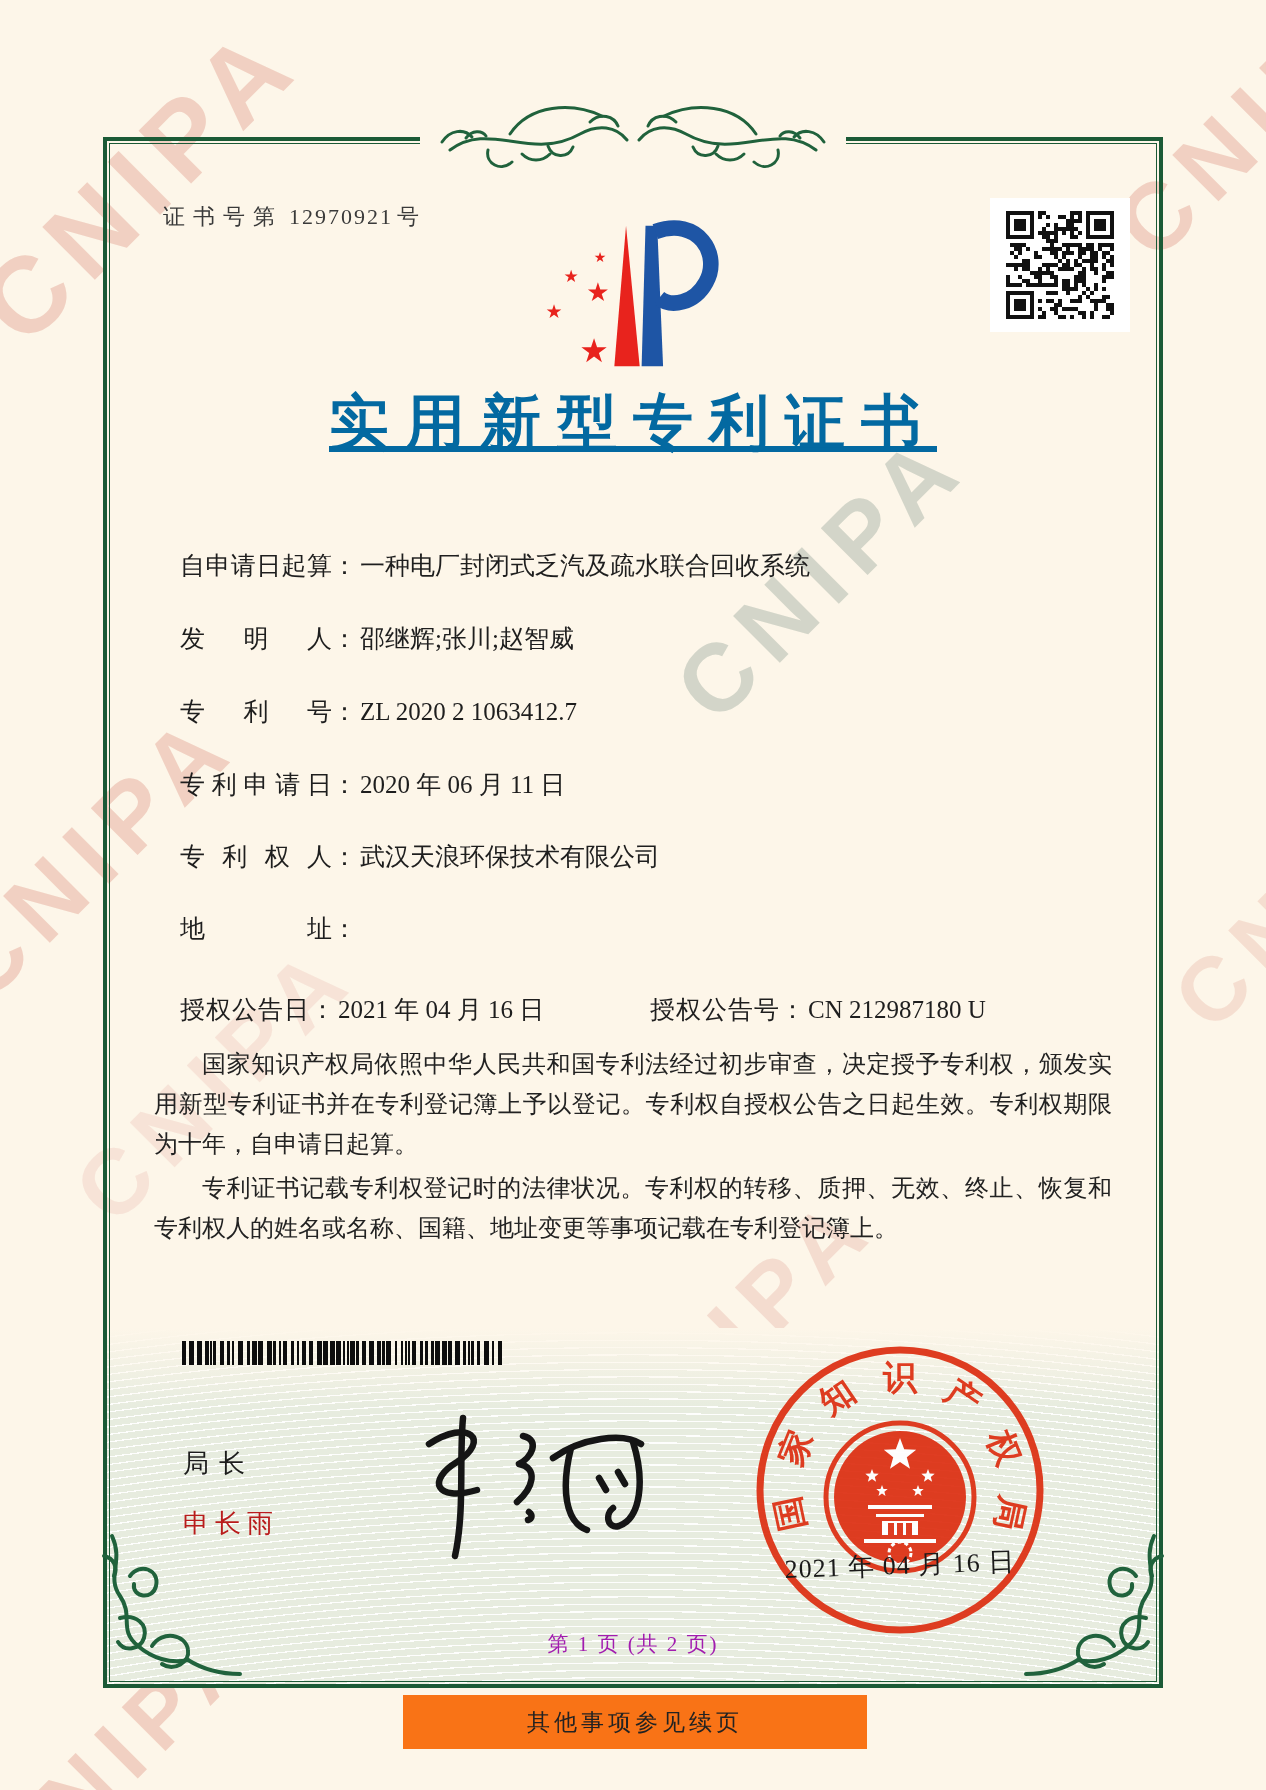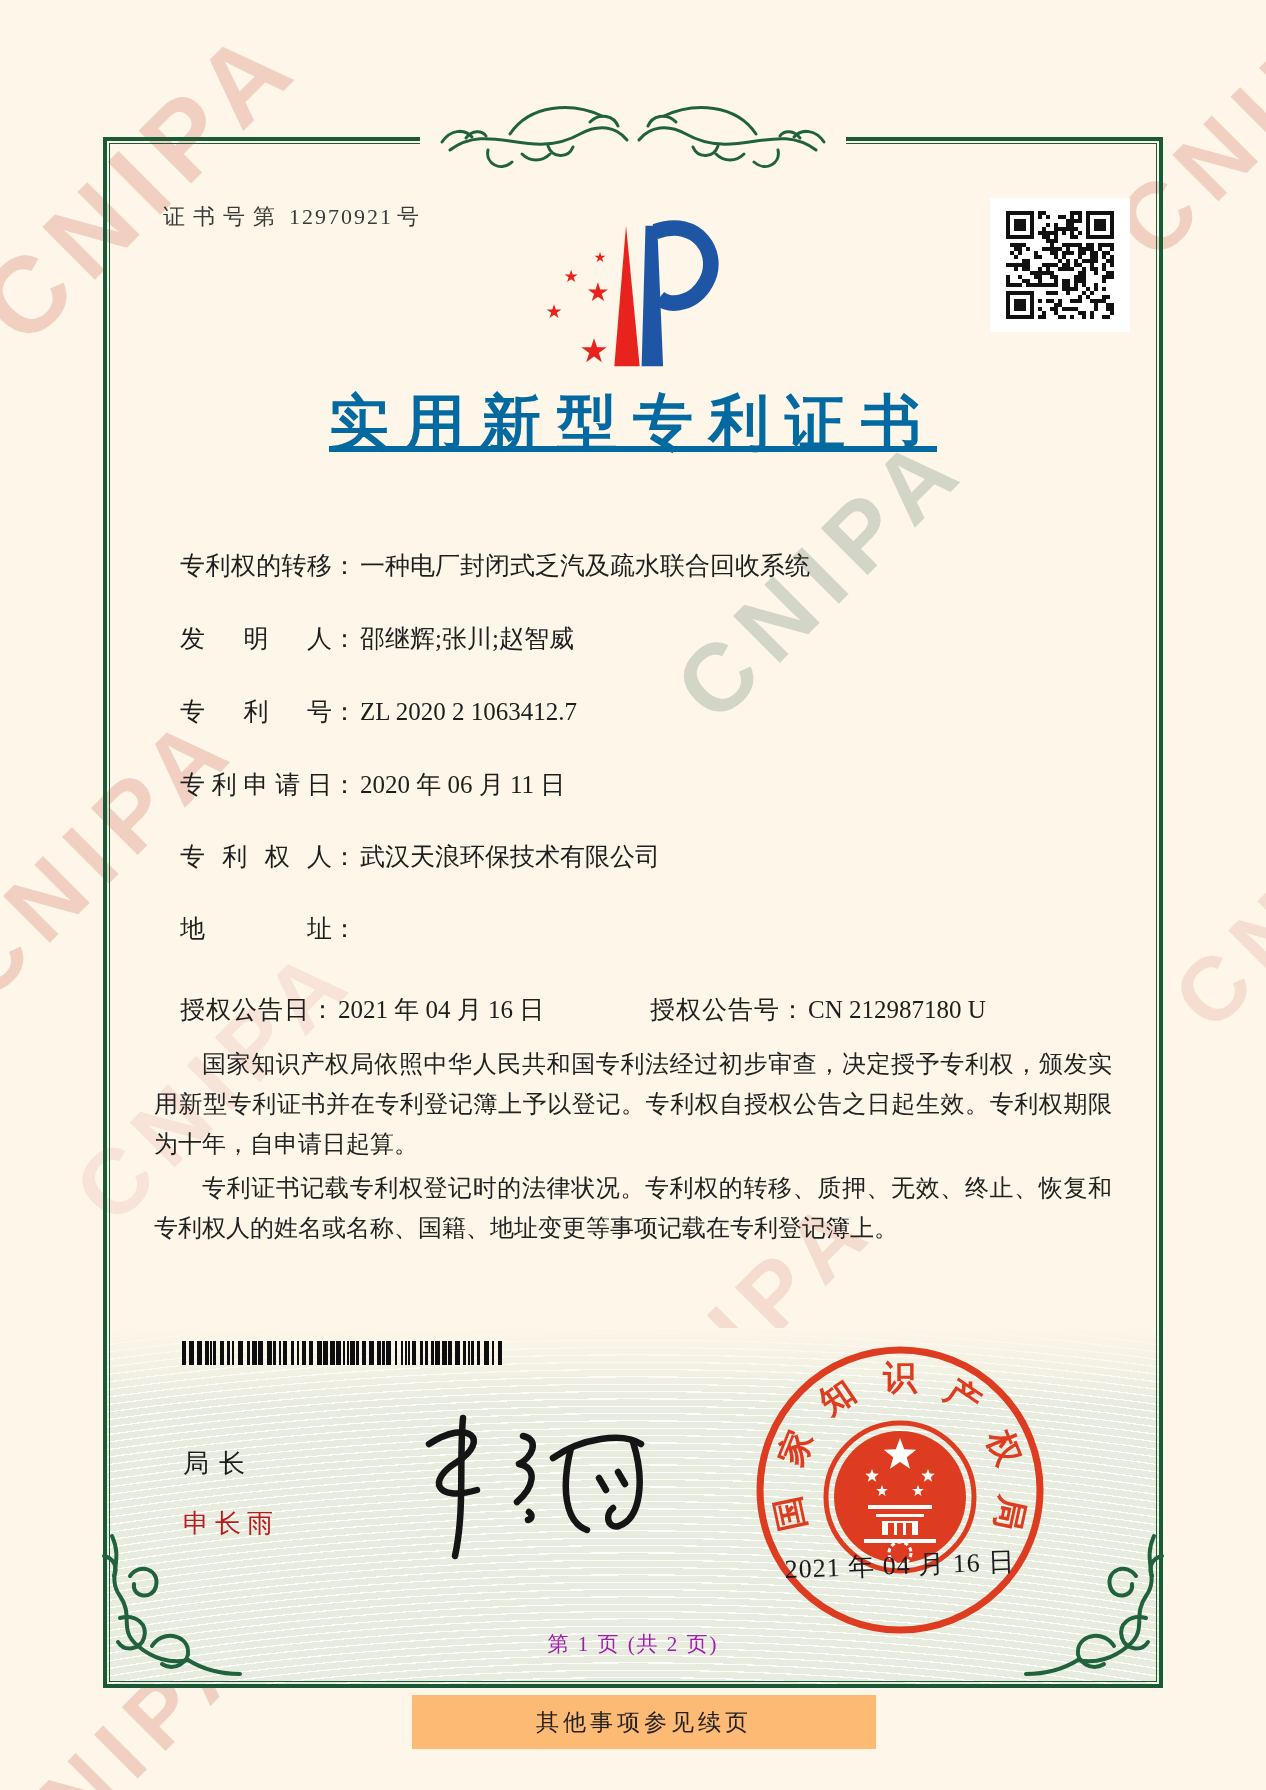--- a/index.html
+++ b/index.html
@@ -93,21 +93,21 @@
   #seal-text{position:absolute;inset:0;}
   #seal-text span{position:absolute;left:50%;top:50%;font-size:34px;font-weight:700;
                   color:#dd2f12;font-family:"Liberation Serif",serif;}
   #emblem{position:absolute;left:67px;top:74px;}
   .seal-date{position:absolute;left:765px;top:1548px;width:270px;text-align:center;
              font-size:26px;color:#1a1a1a;letter-spacing:1px;transform:rotate(-2deg);white-space:nowrap;}
 
   .page-info{position:absolute;left:103px;top:1630px;width:1060px;text-align:center;
              font-size:21px;color:#a21caf;letter-spacing:2px;}
 
-  .bottom-note{position:absolute;left:412px;top:1695px;width:464px;height:54px;background:#fdba74;
+  .bottom-note{position:absolute;left:403px;top:1695px;width:464px;height:54px;background:#f97316;
                display:flex;align-items:center;justify-content:center;font-size:23px;
                letter-spacing:4px;color:#222;}
   .green{stroke:#20623c;fill:none;stroke-linecap:round;}
 </style>
 </head>
 <body>
 
 <div class="page">
 
   <div class="wm wm-pink wm1">CNIPA</div>
@@ -448,21 +448,21 @@
         <rect x="88" y="8" width="12" height="12" fill="#111"></rect>
         <rect x="0" y="80" width="28" height="28" fill="#111"></rect>
         <rect x="4" y="84" width="20" height="20" fill="#fff"></rect>
         <rect x="8" y="88" width="12" height="12" fill="#111"></rect>
       </svg>
   </div>
 
   <h1 class="title">实用新型专利证书</h1>
 
   <div class="row r1">
-    <span class="f-label">专利权的转移</span>
+    <span class="f-label">自申请日起算</span>
       <span class="colon">：</span>
       <span class="f-value">一种电厂封闭式乏汽及疏水联合回收系统</span>
   </div>
   <div class="row r2">
     <span class="f-label">发明人</span>
       <span class="colon">：</span>
       <span class="f-value">邵继辉;张川;赵智威</span>
   </div>
   <div class="row r3">
     <span class="f-label">专利号</span>

